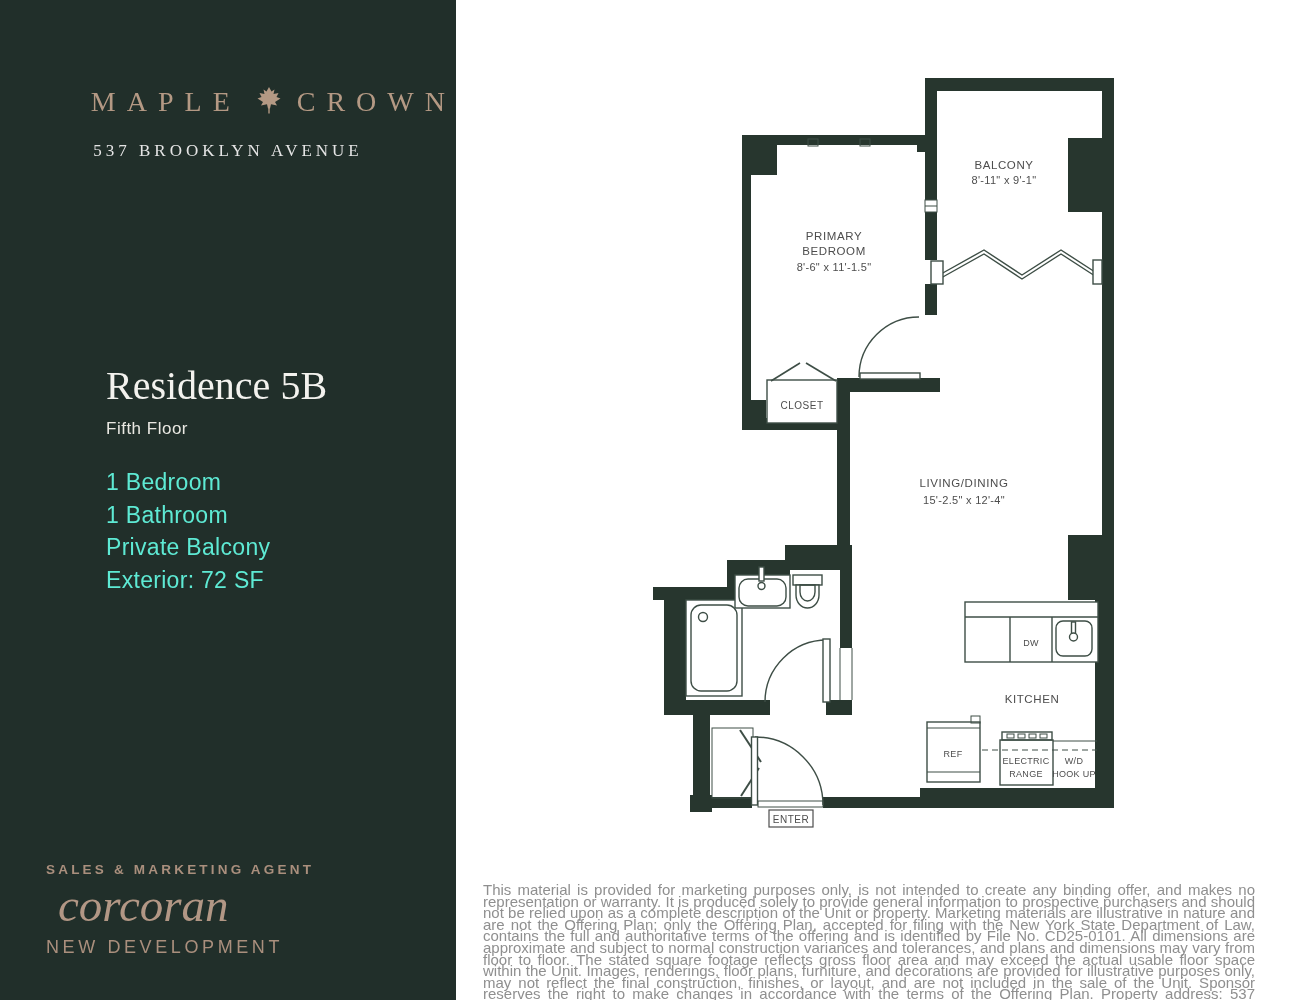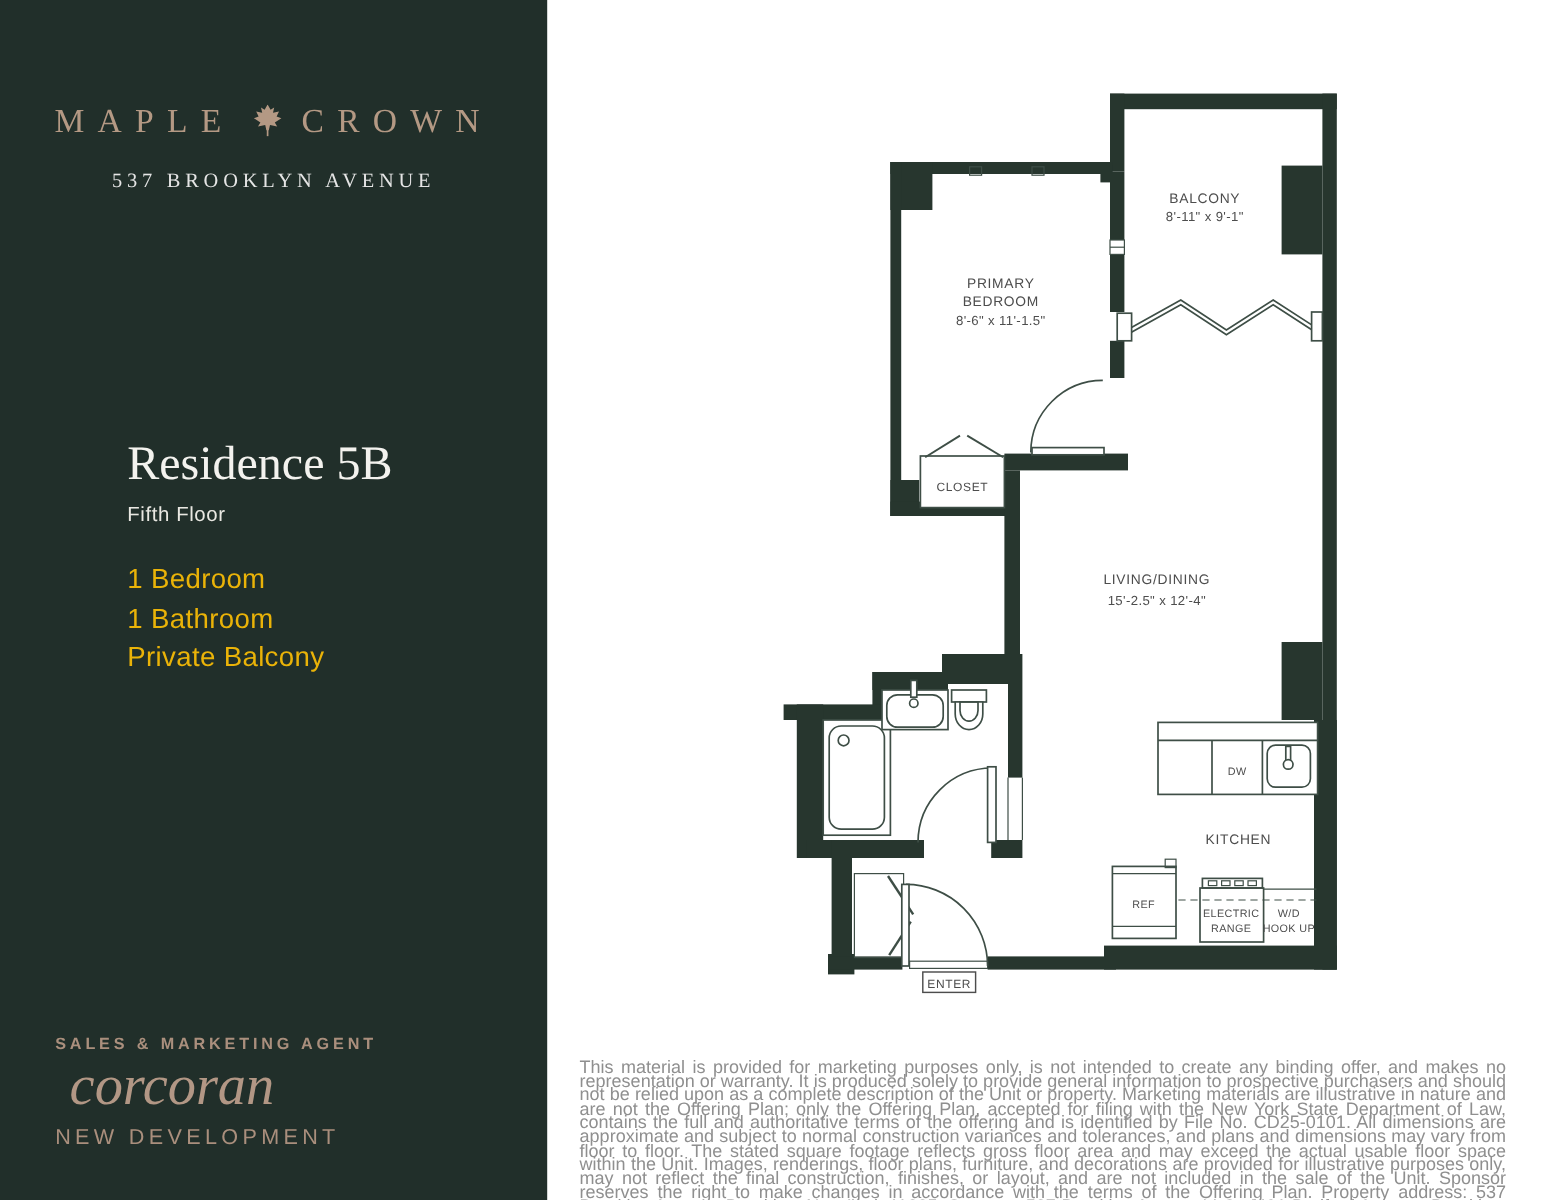--- a/index.html
+++ b/index.html
@@ -1,29 +1,29 @@
 <!DOCTYPE html>
 <html><head>
 <meta charset="utf-8">
 <style>
   html,body{margin:0;padding:0;background:#ffffff;}
   .page{position:relative;width:1294px;height:1000px;background:#ffffff;overflow:hidden;
         font-family:"Liberation Sans",sans-serif;}
   
   .sidebar{position:absolute;left:0;top:0;width:456px;height:1000px;background:#212f2a;}
-  .logo{position:absolute;left:0;top:86px;width:100%;display:flex;align-items:center;justify-content:center;gap:16px;}
+  .logo{position:absolute;left:0;top:86px;width:100%;display:flex;align-items:center;justify-content:flex-end;gap:16px;}
   .logo .word{font-family:"Liberation Serif",serif;font-size:28px;letter-spacing:11px;color:#b49984;text-indent:11px;}
   .logo .word{text-indent:0;}
   .logo svg{display:block;margin-top:-4px;}
   .address{position:absolute;left:0;top:141px;width:100%;text-align:center;
            font-family:"Liberation Serif",serif;font-size:17px;letter-spacing:4px;color:#e5e5e5;}
   .res-block{position:absolute;left:62px;top:366px;color:#eceae4;margin-left:44px;}
   .res-title{font-family:"Liberation Serif",serif;font-size:40px;font-weight:400;color:#f3f2ee;line-height:1;}
   .res-floor{font-size:17px;font-weight:300;margin-top:13px;color:#e9e8e2;letter-spacing:.5px;}
-  .res-features{margin-top:27px;font-size:23px;font-weight:300;line-height:32.5px;color:#eab308;letter-spacing:.3px;}
+  .res-features{margin-top:27px;font-size:23px;font-weight:300;line-height:32.5px;color:#5eead4;letter-spacing:.3px;}
   .agent-block{position:absolute;left:46px;top:862px;color:#aa8f7d;}
   .agent-label{font-size:13.5px;letter-spacing:3.2px;font-weight:700;}
   .agent-logo{font-family:"Liberation Serif",serif;font-style:italic;font-size:47px;line-height:1;
               margin-top:5px;margin-left:12px;color:#b29785;}
   .agent-sub{font-size:18px;letter-spacing:3.6px;font-weight:500;margin-top:8px;}
   
   .disclaimer{position:absolute;left:483px;top:884px;width:772px;font-size:15px;line-height:11.6px;
               color:#8f8f8f;text-align:justify;}
   
   .plan{position:absolute;left:650px;top:60px;width:475px;height:790px;}
@@ -52,20 +52,21 @@
     </div>
     <div class="address">537 BROOKLYN AVENUE</div>
 
     <div class="res-block">
       <div class="res-title">Residence 5B</div>
       <div class="res-floor">Fifth Floor</div>
       <div class="res-features">
         <div>1 Bedroom</div>
         <div>1 Bathroom</div>
         <div>Private Balcony</div>
+        <div>Exterior: 72 SF</div>
       </div>
     </div>
 
     <div class="agent-block">
       <div class="agent-label">SALES &amp; MARKETING AGENT</div>
       <div class="agent-logo">corcoran</div>
       <div class="agent-sub">NEW DEVELOPMENT</div>
     </div>
   </div>
 

